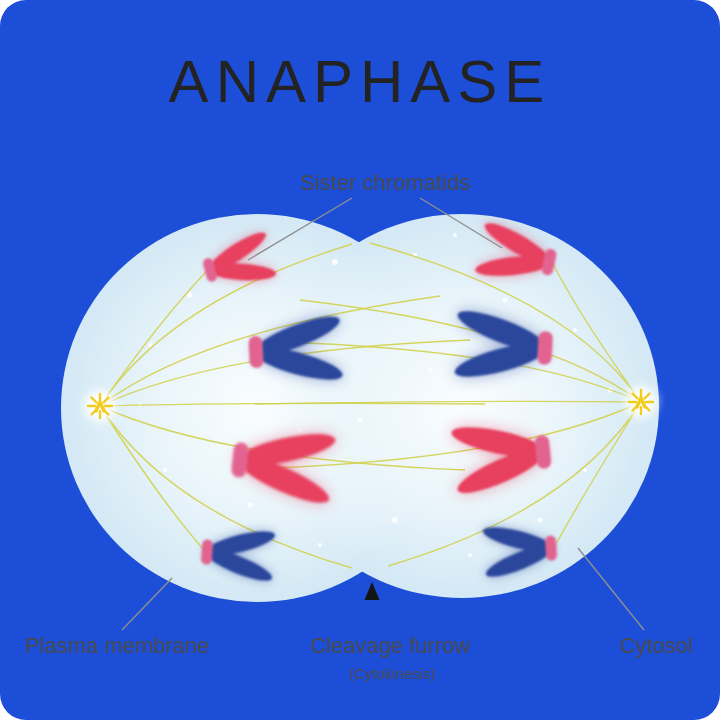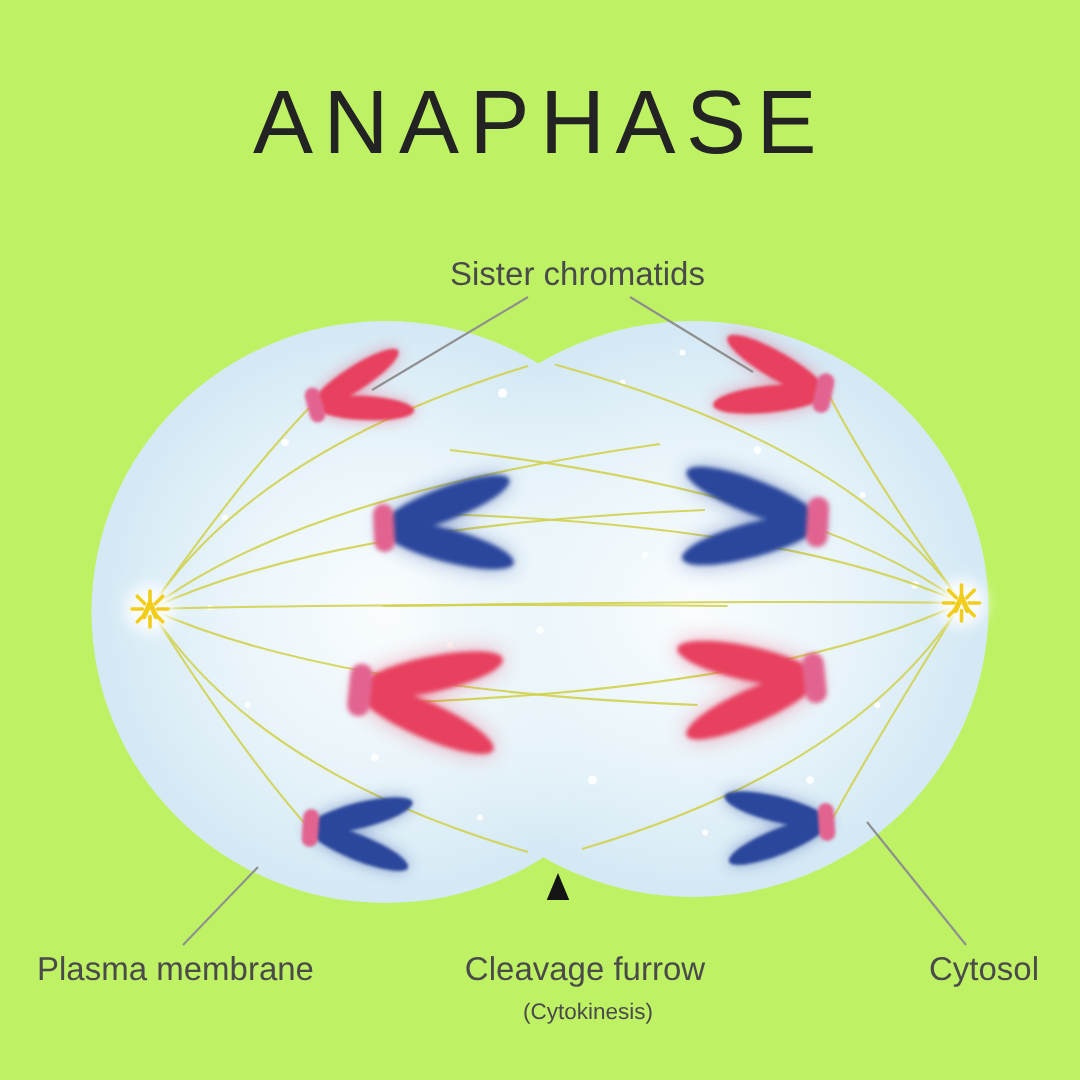--- a/index.html
+++ b/index.html
@@ -1,22 +1,23 @@
 <!DOCTYPE html>
 <html><head>
 <meta charset="utf-8">
 <style>
   html, body { margin: 0; padding: 0; background: #ffffff; }
   .stage {
     position: relative;
     width: 720px;
     height: 720px;
-    background: #bef264;
+    background: #1d4ed8;
     font-family: "Liberation Sans", sans-serif;
     overflow: hidden;
+    border-radius: 26px;
   }
   svg { display: block; }
   text { font-family: "Liberation Sans", sans-serif; }
   .title-text { font-size: 60px; letter-spacing: 7px; font-weight: 400; }
   .lbl { font-size: 22px; }
   .sub { font-size: 15px; }
 </style>
 </head>
 <body>
 

